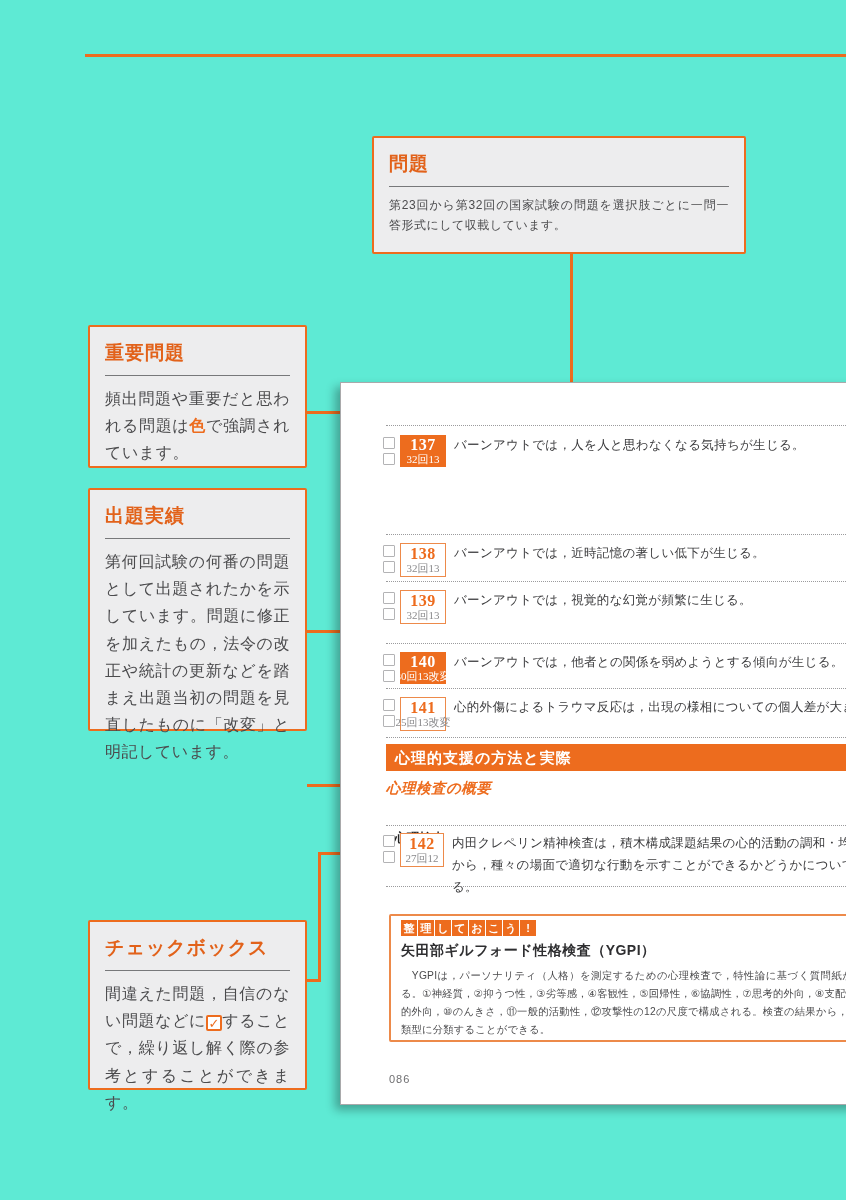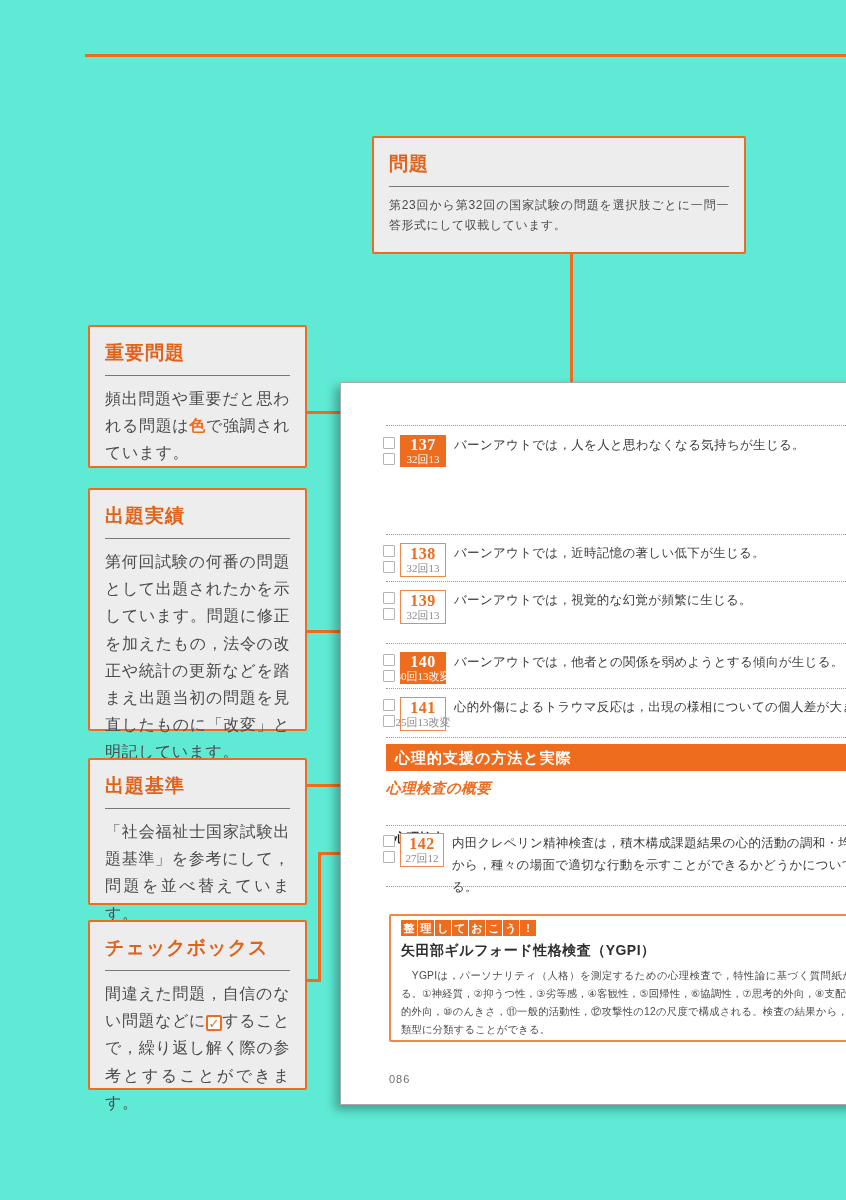--- a/index.html
+++ b/index.html
@@ -82,24 +82,20 @@
   <div class="callout" id="box-juyo">
     <div class="c-title">重要問題</div>
     <div class="c-body"><span>頻出問題や重要だと思われる問題は</span><span class="hl">色</span><span>で強調されています。</span></div>
   </div>
 
   <div class="callout" id="box-jisseki">
     <div class="c-title">出題実績</div>
     <div class="c-body">第何回試験の何番の問題として出題されたかを示しています。問題に修正を加えたもの，法令の改正や統計の更新などを踏まえ出題当初の問題を見直したものに「改変」と明記しています。</div>
   </div>
 
-  <div class="callout" id="box-kijun">
-    <div class="c-title">出題基準</div>
-    <div class="c-body">「社会福祉士国家試験出題基準」を参考にして，問題を並べ替えています。</div>
-  </div>
 
   <div class="callout" id="box-check">
     <div class="c-title">チェックボックス</div>
     <div class="c-body"><span>間違えた問題，自信のない問題などに</span><span class="check-glyph">✓</span><span>することで，繰り返し解く際の参考とすることができます。</span></div>
   </div>
 
   <div class="cline" style="left:570px; top:254px; width:3px; height:150px;"></div>
   <div class="arrow down" style="left:564px; top:404px;"></div>
   <div class="cline" style="left:448px; top:418px; width:250px; height:3px;"></div>
   <div class="bracket-stub" style="left:448px; top:418px; width:3px; height:16px;"></div>

